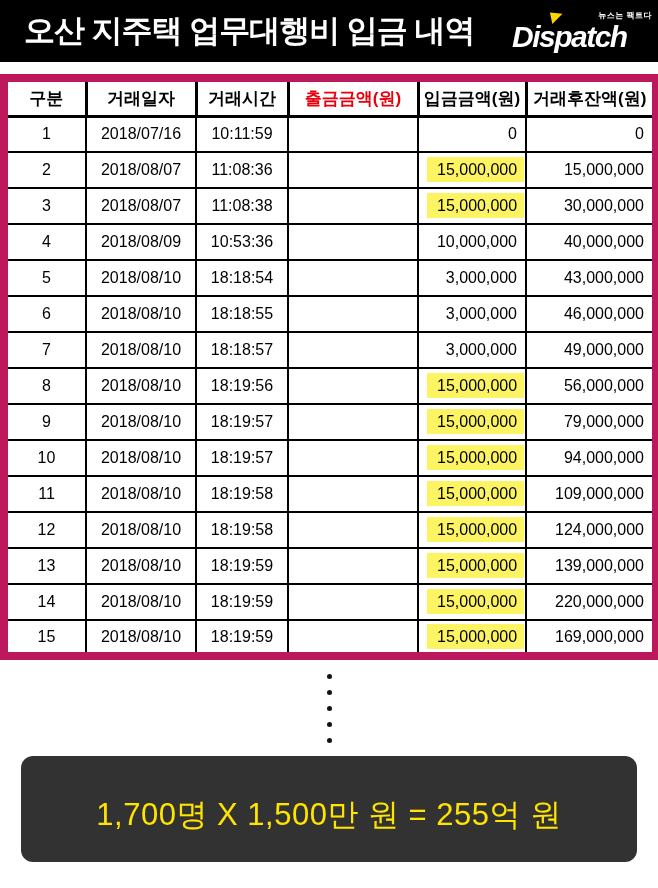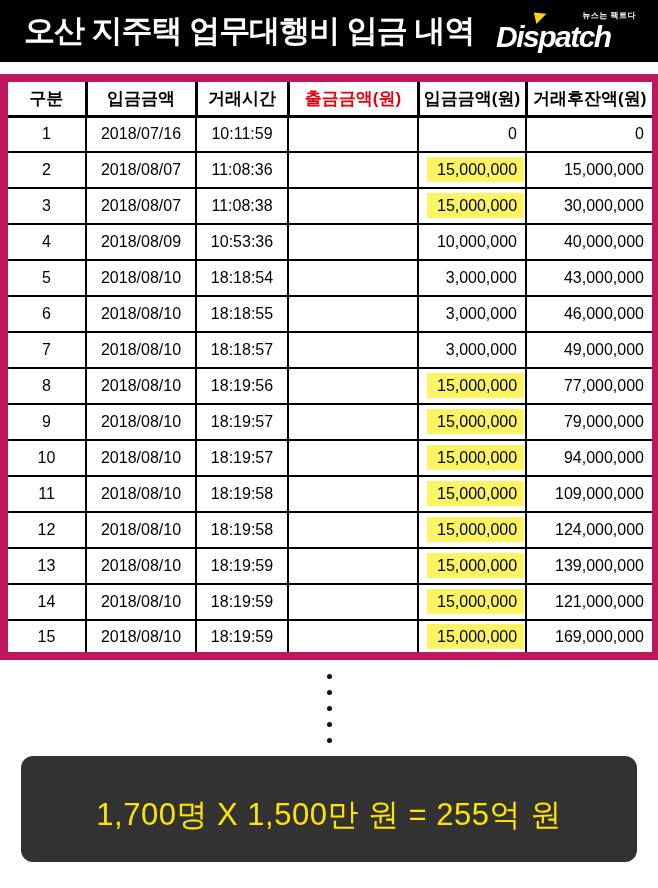--- a/index.html
+++ b/index.html
@@ -12,21 +12,21 @@
     overflow: hidden;
   }
 
   
   .topbar {
     height: 62px;
     background: #000000;
     display: flex;
     align-items: center;
     justify-content: space-between;
-    padding: 0 20px 0 24px;
+    padding: 0 4px 0 24px;
   }
   .title {
     color: #ffffff;
     font-size: 31px;
     font-weight: bold;
     letter-spacing: -1px;
     white-space: nowrap;
   }
   .logo {
     position: relative;
@@ -158,21 +158,21 @@
     <col style="width:82px">
       <col style="width:110px">
       <col style="width:92px">
     <col style="width:130px">
       <col style="width:108px">
       <col style="width:130px">
   </colgroup>
   <thead>
     <tr>
       <th>구분</th>
-      <th>입금금액</th>
+      <th>거래일자</th>
       <th>거래시간</th>
       <th class="red">출금금액(원)</th>
       <th>입금금액(원)</th>
       <th>거래후잔액(원)</th>
     </tr>
   </thead>
   <tbody>
       <tr>
         <td class="c-center">1</td>
         <td class="c-center">2018/07/16</td>
@@ -228,21 +228,21 @@
         <td class="c-right"></td>
         <td class="c-right">3,000,000</td>
         <td class="c-right">49,000,000</td>
       </tr>
       <tr>
         <td class="c-center">8</td>
         <td class="c-center">2018/08/10</td>
         <td class="c-center">18:19:56</td>
         <td class="c-right"></td>
         <td class="c-right"><span class="hl">15,000,000</span></td>
-        <td class="c-right">77,000,000</td>
+        <td class="c-right">56,000,000</td>
       </tr>
       <tr>
         <td class="c-center">9</td>
         <td class="c-center">2018/08/10</td>
         <td class="c-center">18:19:57</td>
         <td class="c-right"></td>
         <td class="c-right"><span class="hl">15,000,000</span></td>
         <td class="c-right">79,000,000</td>
       </tr>
       <tr>
@@ -276,21 +276,21 @@
         <td class="c-right"></td>
         <td class="c-right"><span class="hl">15,000,000</span></td>
         <td class="c-right">139,000,000</td>
       </tr>
       <tr>
         <td class="c-center">14</td>
         <td class="c-center">2018/08/10</td>
         <td class="c-center">18:19:59</td>
         <td class="c-right"></td>
         <td class="c-right"><span class="hl">15,000,000</span></td>
-        <td class="c-right">121,000,000</td>
+        <td class="c-right">220,000,000</td>
       </tr>
       <tr>
         <td class="c-center">15</td>
         <td class="c-center">2018/08/10</td>
         <td class="c-center">18:19:59</td>
         <td class="c-right"></td>
         <td class="c-right"><span class="hl">15,000,000</span></td>
         <td class="c-right">169,000,000</td>
       </tr>
     </tbody>

